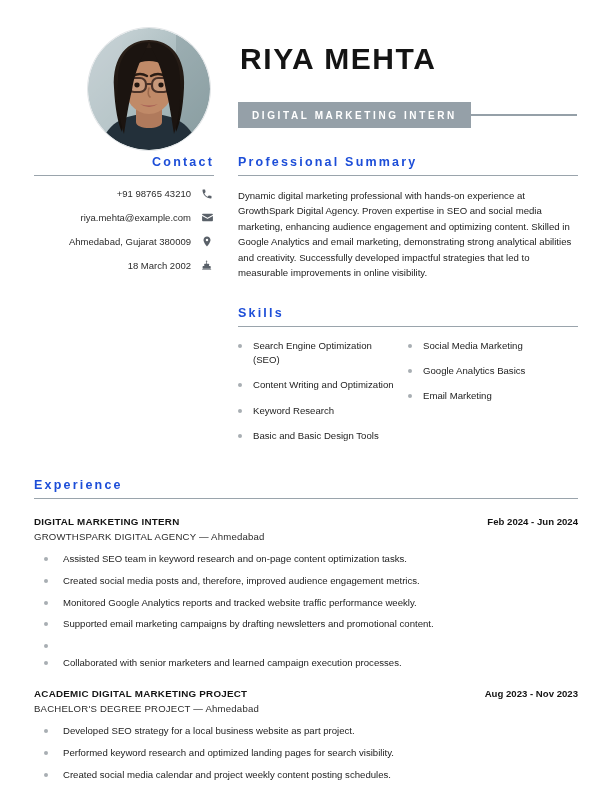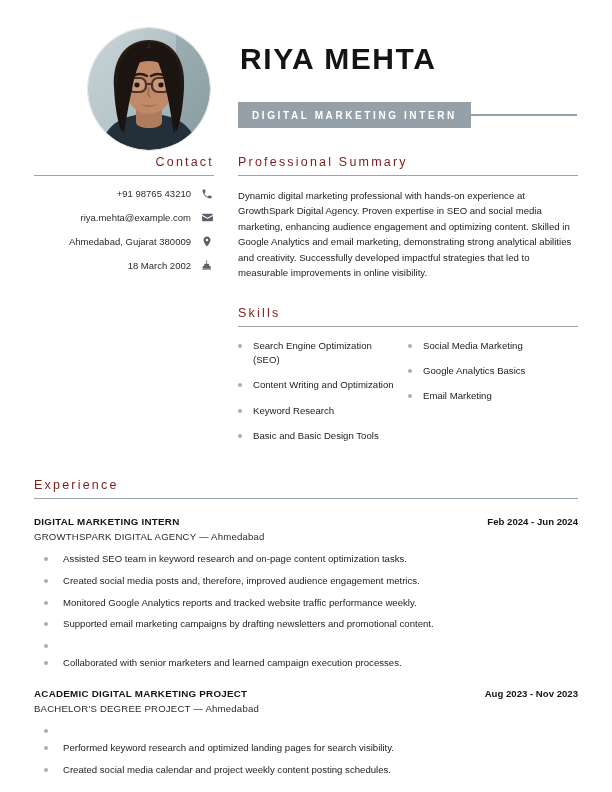--- a/index.html
+++ b/index.html
@@ -90,23 +90,23 @@
   }
   .col-right {
     position: absolute;
     left: 238px;
     top: 156px;
     width: 340px;
   }
 
   .sec-head {
     font-size: 12.5px;
-    font-weight: normal;
+    font-weight: bold;
     letter-spacing: 2.2px;
-    color: #7f1d1d;
+    color: #1d4ed8;
     padding-bottom: 5px;
     line-height: 1.1;
   }
   .sec-rule {
     height: 1px;
     background: #9aa4ac;
     width: 100%;
   }
   .sec-head.right-align { text-align: right; }
 
@@ -433,20 +433,21 @@
 
     <div class="exp-entry">
       <div class="exp-top">
         <span class="exp-role">ACADEMIC DIGITAL MARKETING PROJECT</span>
         <span class="exp-dates">Aug 2023 - Nov 2023</span>
       </div>
       <div class="exp-org">BACHELOR'S DEGREE PROJECT  —  Ahmedabad</div>
       <div class="exp-bullets">
         <div class="exp-bullet">
           <span class="bullet"></span>
+          <span class="exp-bullet-text">Developed SEO strategy for a local business website as part project.</span>
         </div>
         <div class="exp-bullet">
           <span class="bullet"></span>
           <span class="exp-bullet-text">Performed keyword research and optimized landing pages for search visibility.</span>
         </div>
         <div class="exp-bullet">
           <span class="bullet"></span>
           <span class="exp-bullet-text">Created social media calendar and project weekly content posting schedules.</span>
         </div>
       </div>

